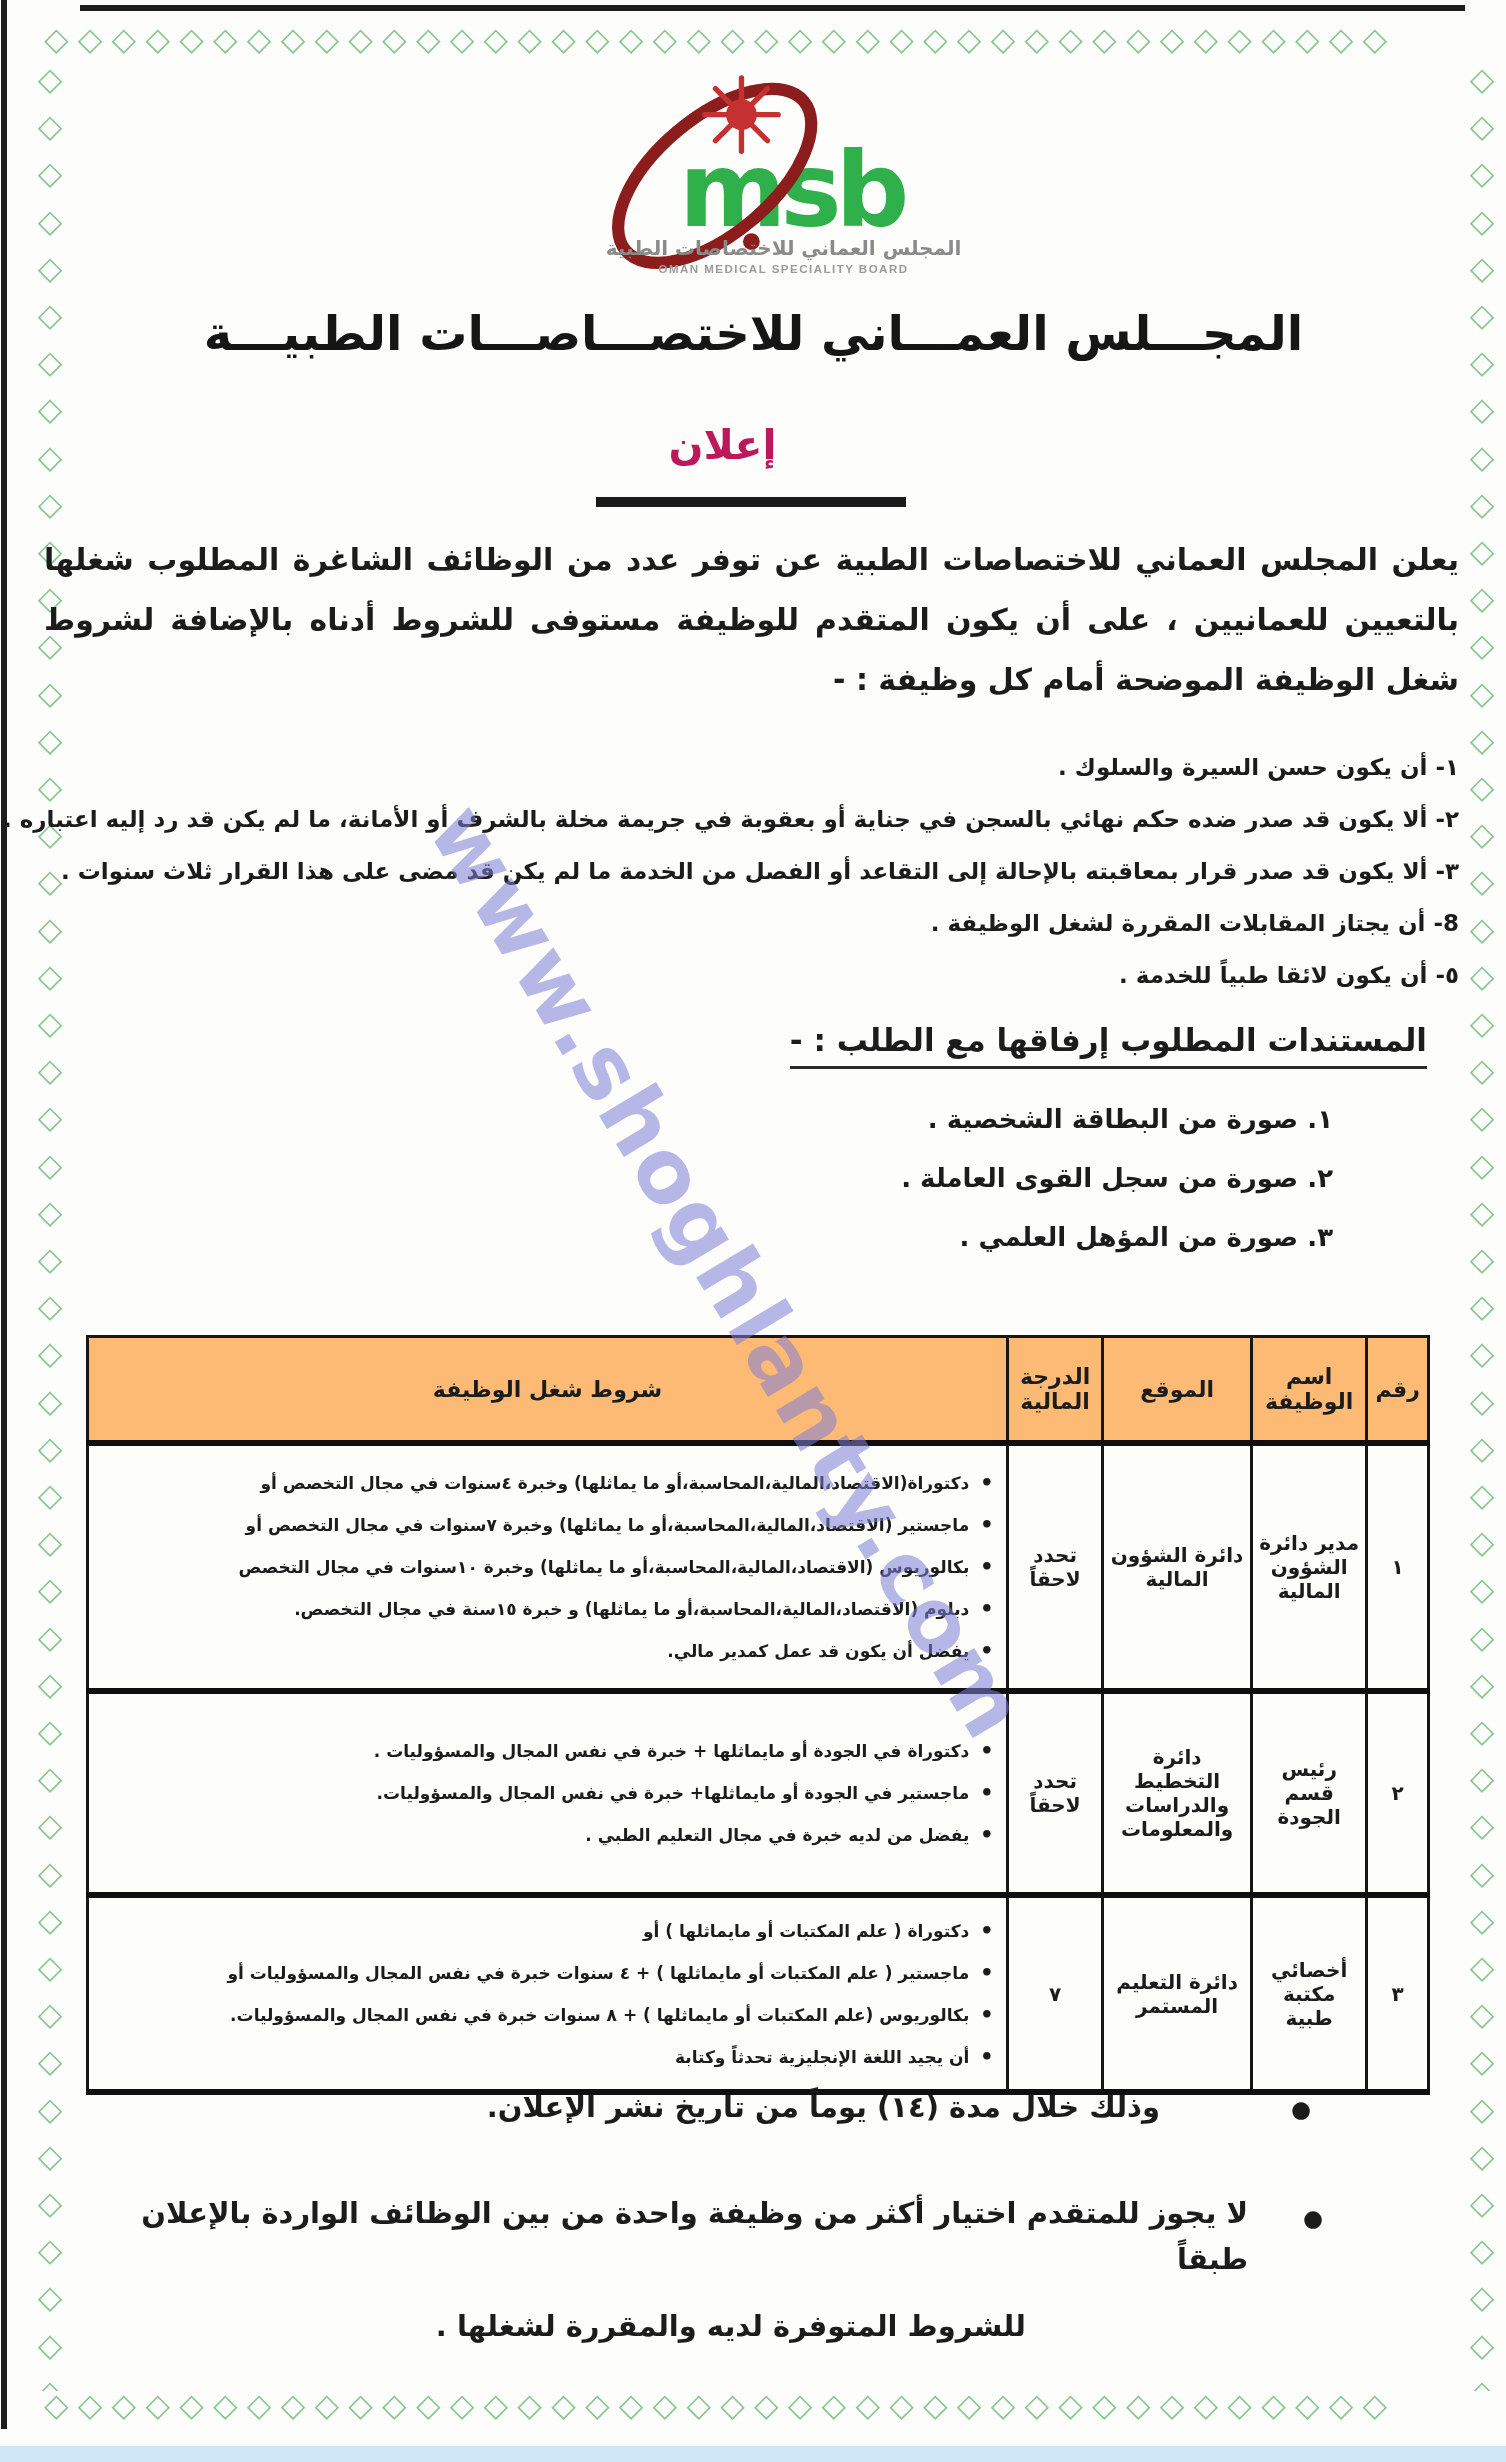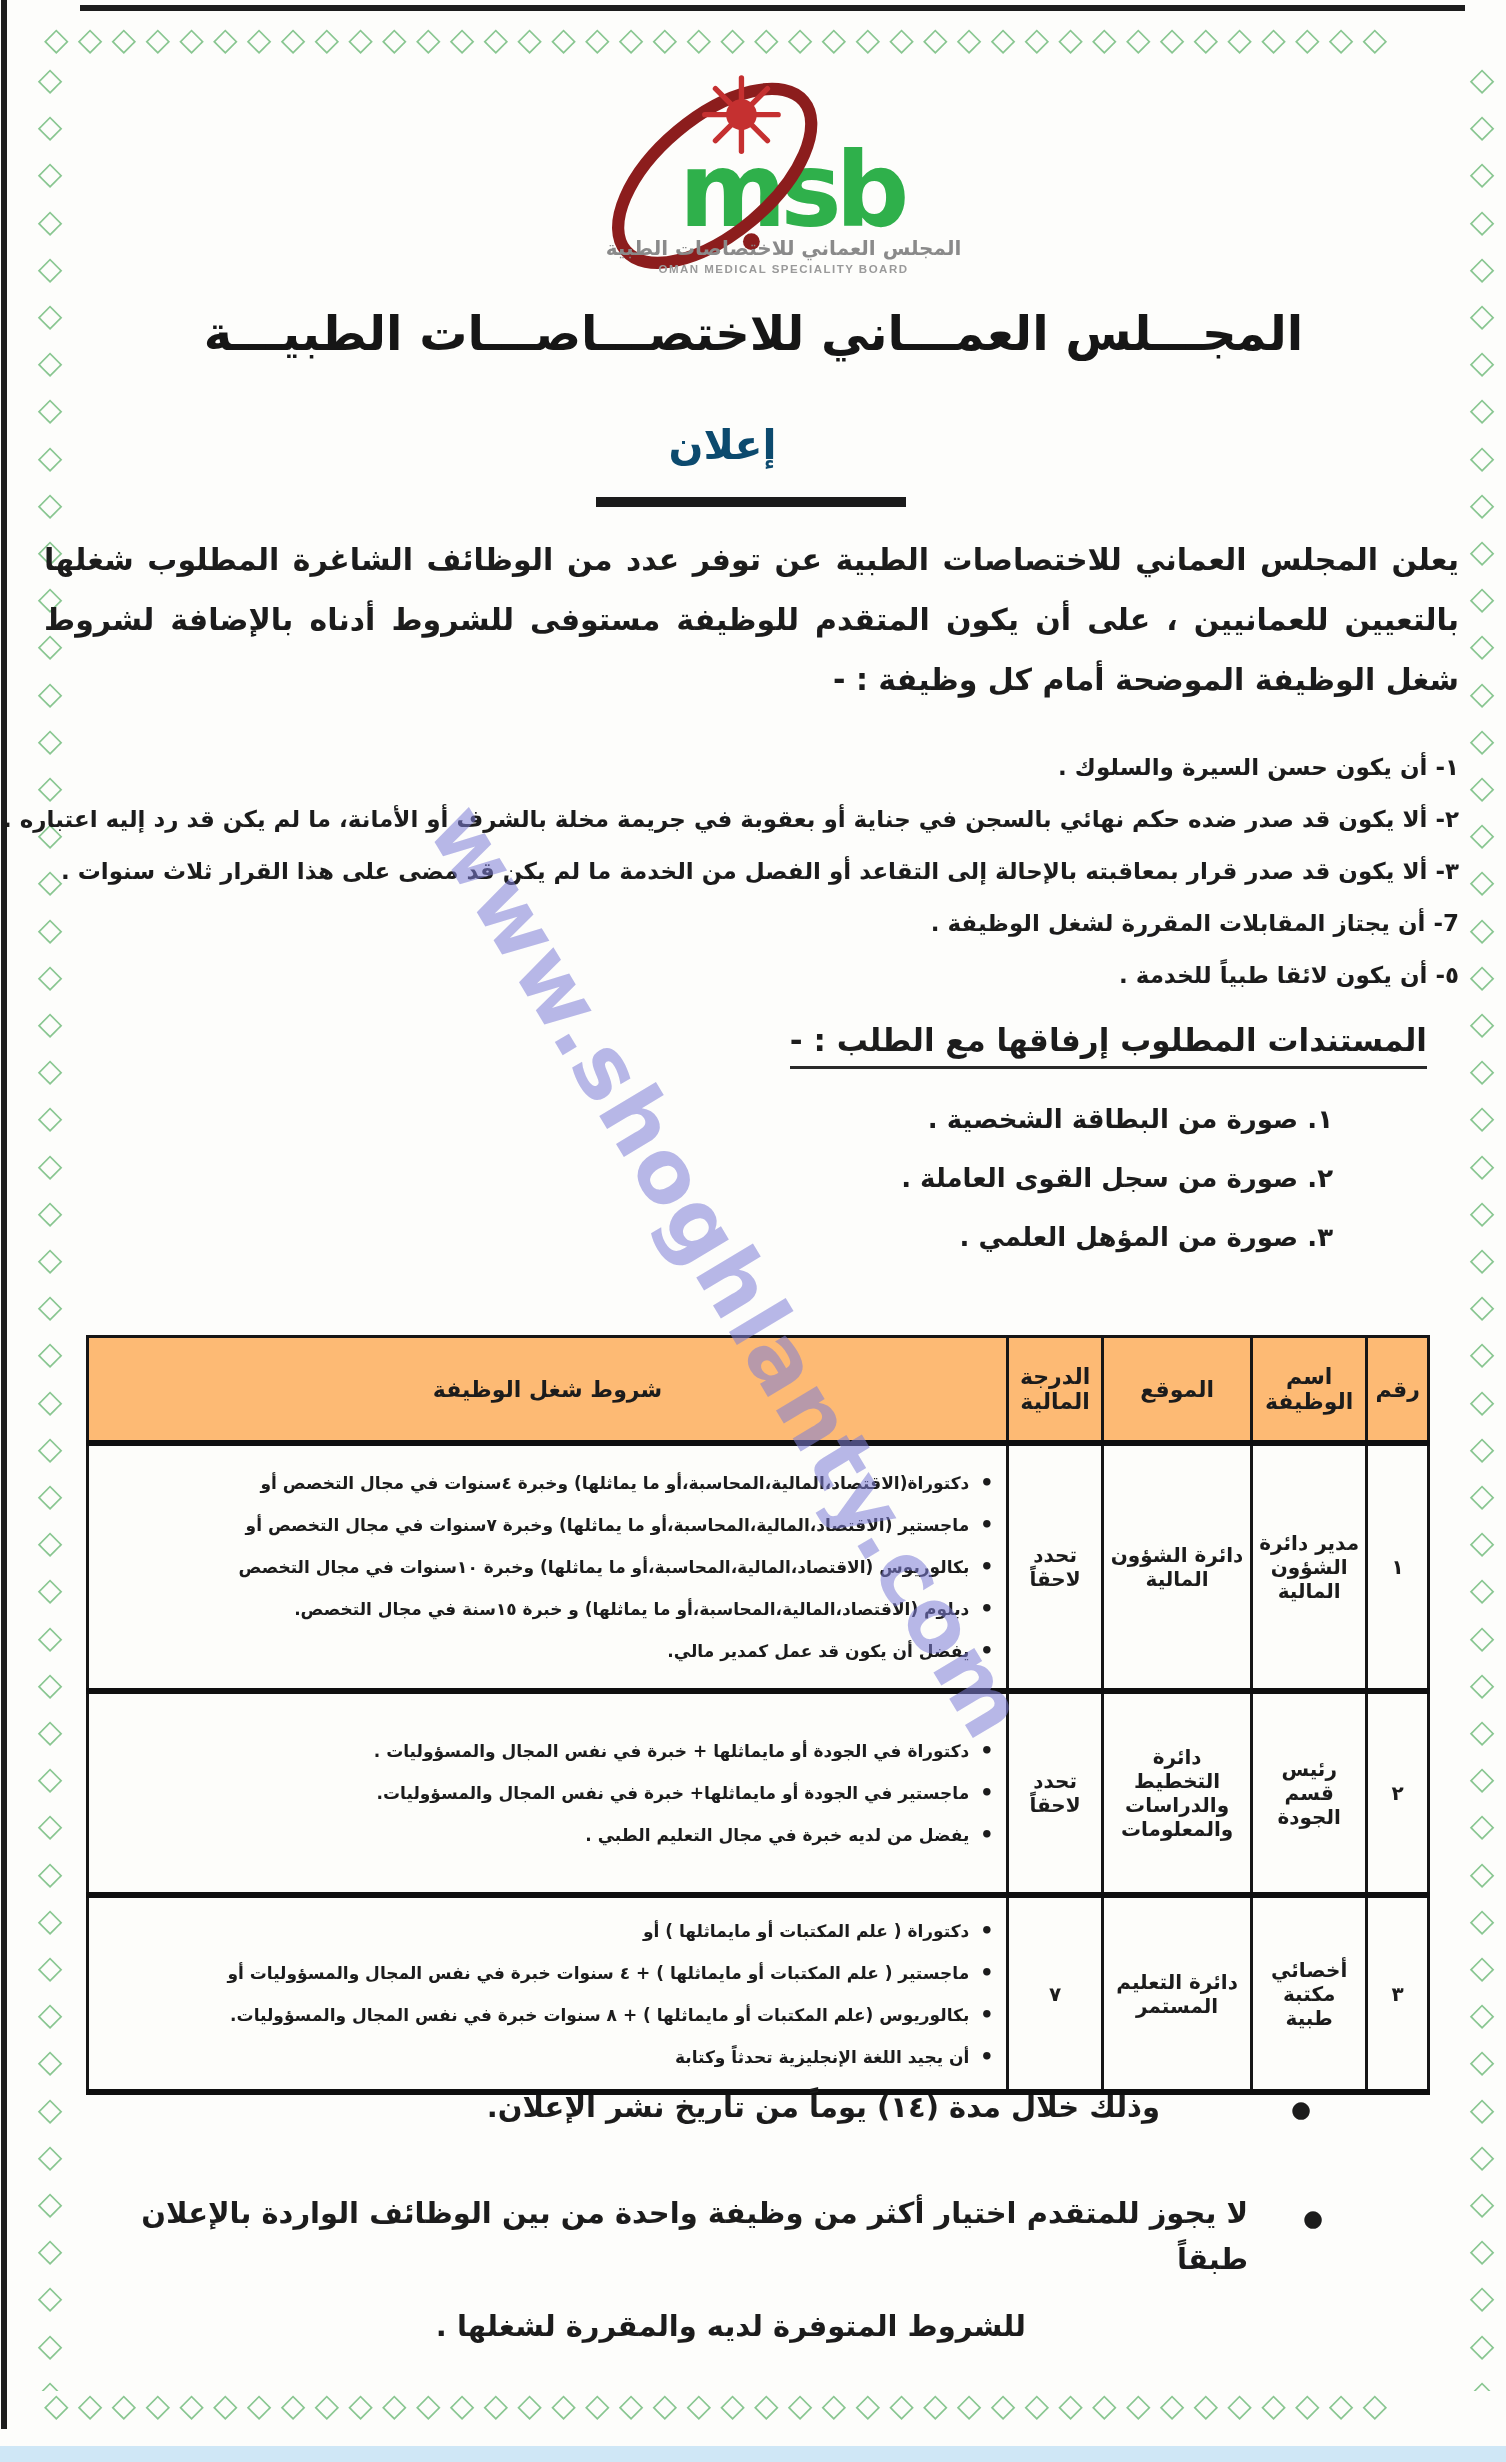--- a/index.html
+++ b/index.html
@@ -20,21 +20,21 @@
   .chain-bottom{left:44px;top:2389px;width:1420px;height:46px;}
   .chain-left{left:20px;top:60px;height:2331px;width:46px;writing-mode:vertical-rl;}
   .chain-right{left:1452px;top:60px;height:2331px;width:46px;writing-mode:vertical-rl;}
   
   .logo{left:600px;top:61px;width:367px;height:222px;text-align:center;}
   .logo svg{display:block;margin:0 auto;}
   .tg-ar{font-size:20px;font-weight:700;color:#8a8a8a;margin-top:-47px;}
   .tg-en{font-size:11.5px;font-weight:700;color:#9a9a9a;letter-spacing:1.5px;font-family:"Liberation Sans",sans-serif;margin-top:3.1px;}
   
   .title{left:0;top:305px;width:1507px;text-align:center;font-size:48px;font-weight:700;color:#161616;direction:rtl;margin:0;}
-  .adword{left:0;top:421px;width:1445px;text-align:center;font-size:41px;font-weight:700;color:#0c4a6e;direction:rtl;}
+  .adword{left:0;top:421px;width:1445px;text-align:center;font-size:41px;font-weight:700;color:#be185d;direction:rtl;}
   .adbar{left:596px;top:497px;width:310px;height:10px;background:#1b1b1b;}
   
   .intro{left:44px;top:530px;width:1415px;direction:rtl;text-align:justify;
     font-size:30px;font-weight:700;line-height:60px;margin:0;}
   
   .conds{left:44px;top:741px;width:1415px;direction:rtl;}
   .conds div{font-size:23px;font-weight:700;line-height:52px;white-space:nowrap;}
   
   .docs-head{top:1022px;right:80px;direction:rtl;font-size:31px;font-weight:700;
     border-bottom:3.1px solid #2a2a2a;padding-bottom:7.7px;}
@@ -109,21 +109,21 @@
 
 <div class="abs adword content">إعلان</div>
 <div class="abs adbar content"></div>
 
 <p class="abs intro content">يعلن المجلس العماني للاختصاصات الطبية عن توفر عدد من الوظائف الشاغرة المطلوب شغلها بالتعيين للعمانيين ، على أن يكون المتقدم للوظيفة مستوفى للشروط أدناه بالإضافة لشروط شغل الوظيفة الموضحة أمام كل وظيفة : -</p>
 
 <div class="abs conds content">
     <div>١- أن يكون حسن السيرة والسلوك .</div>
     <div>٢- ألا يكون قد صدر ضده حكم نهائي بالسجن في جناية أو بعقوبة في جريمة مخلة بالشرف أو الأمانة، ما لم يكن قد رد إليه اعتباره .</div>
     <div>٣- ألا يكون قد صدر قرار بمعاقبته بالإحالة إلى التقاعد أو الفصل من الخدمة ما لم يكن قد مضى على هذا القرار ثلاث سنوات .</div>
-    <div>7- أن يجتاز المقابلات المقررة لشغل الوظيفة .</div>
+    <div>8- أن يجتاز المقابلات المقررة لشغل الوظيفة .</div>
     <div>٥- أن يكون لائقا طبياً للخدمة .</div>
   </div>
 
 <div class="abs docs-head content">المستندات المطلوب إرفاقها مع الطلب : -</div>
 
 <ol class="abs docs content">
     <li>١.    صورة من البطاقة الشخصية .</li>
     <li>٢.    صورة من سجل القوى العاملة .</li>
     <li>٣.    صورة من المؤهل العلمي .</li>
   </ol>

